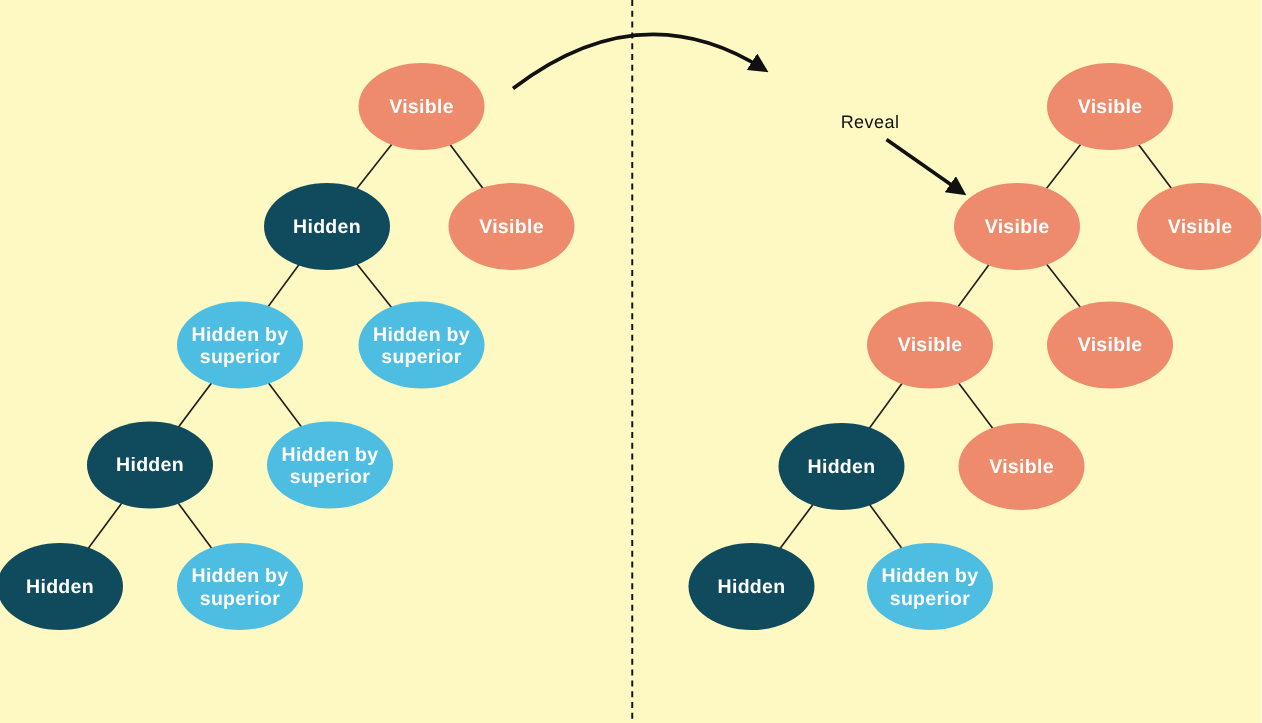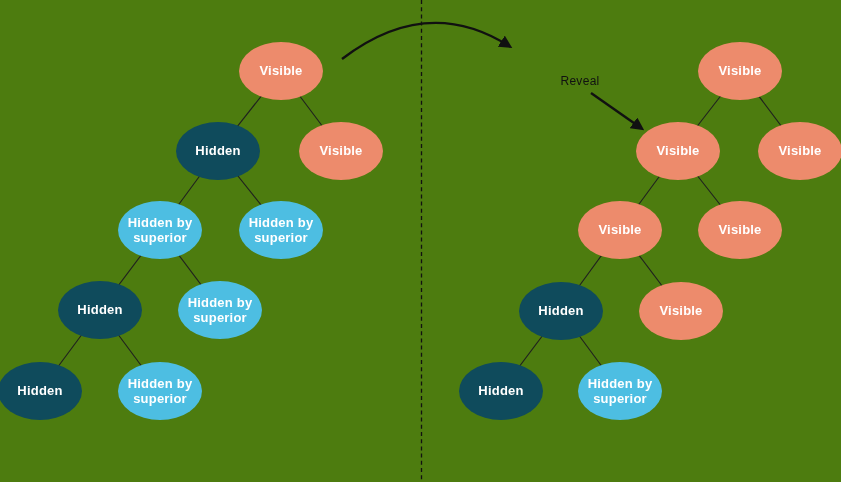--- a/index.html
+++ b/index.html
@@ -1,20 +1,20 @@
 <!DOCTYPE html>
 <html><head>
 <meta charset="utf-8">
 <style>
   html, body { margin: 0; padding: 0; background: #ffffff; }
   .canvas {
     position: relative;
     width: 841px;
     height: 482px;
-    background: #4d7c0f;
+    background: #fef9c3;
     overflow: hidden;
     font-family: "Liberation Sans", "DejaVu Sans", sans-serif;
   }
   #edge-layer {
     position: absolute;
     left: 0; top: 0;
     width: 841px; height: 482px;
   }
   #node-layer { position: absolute; left: 0; top: 0; width: 841px; height: 482px; }
   .node {

